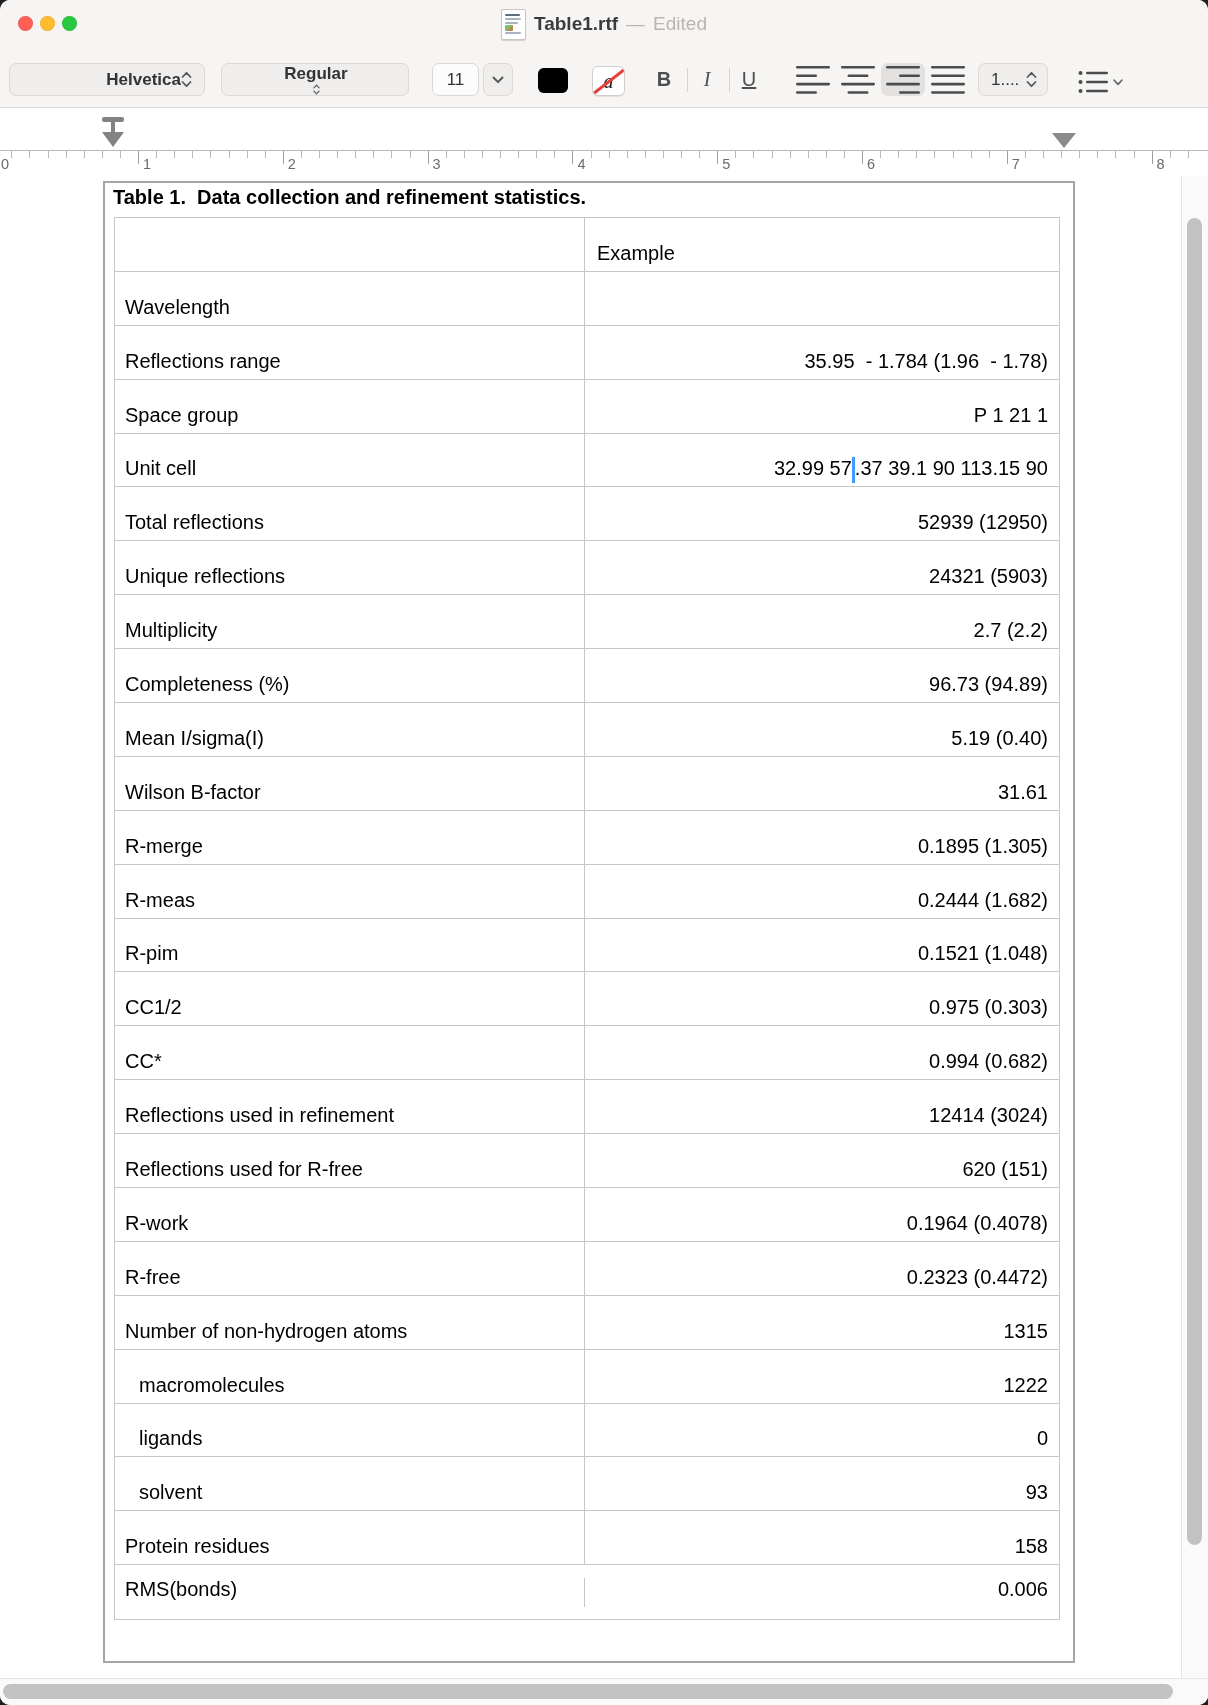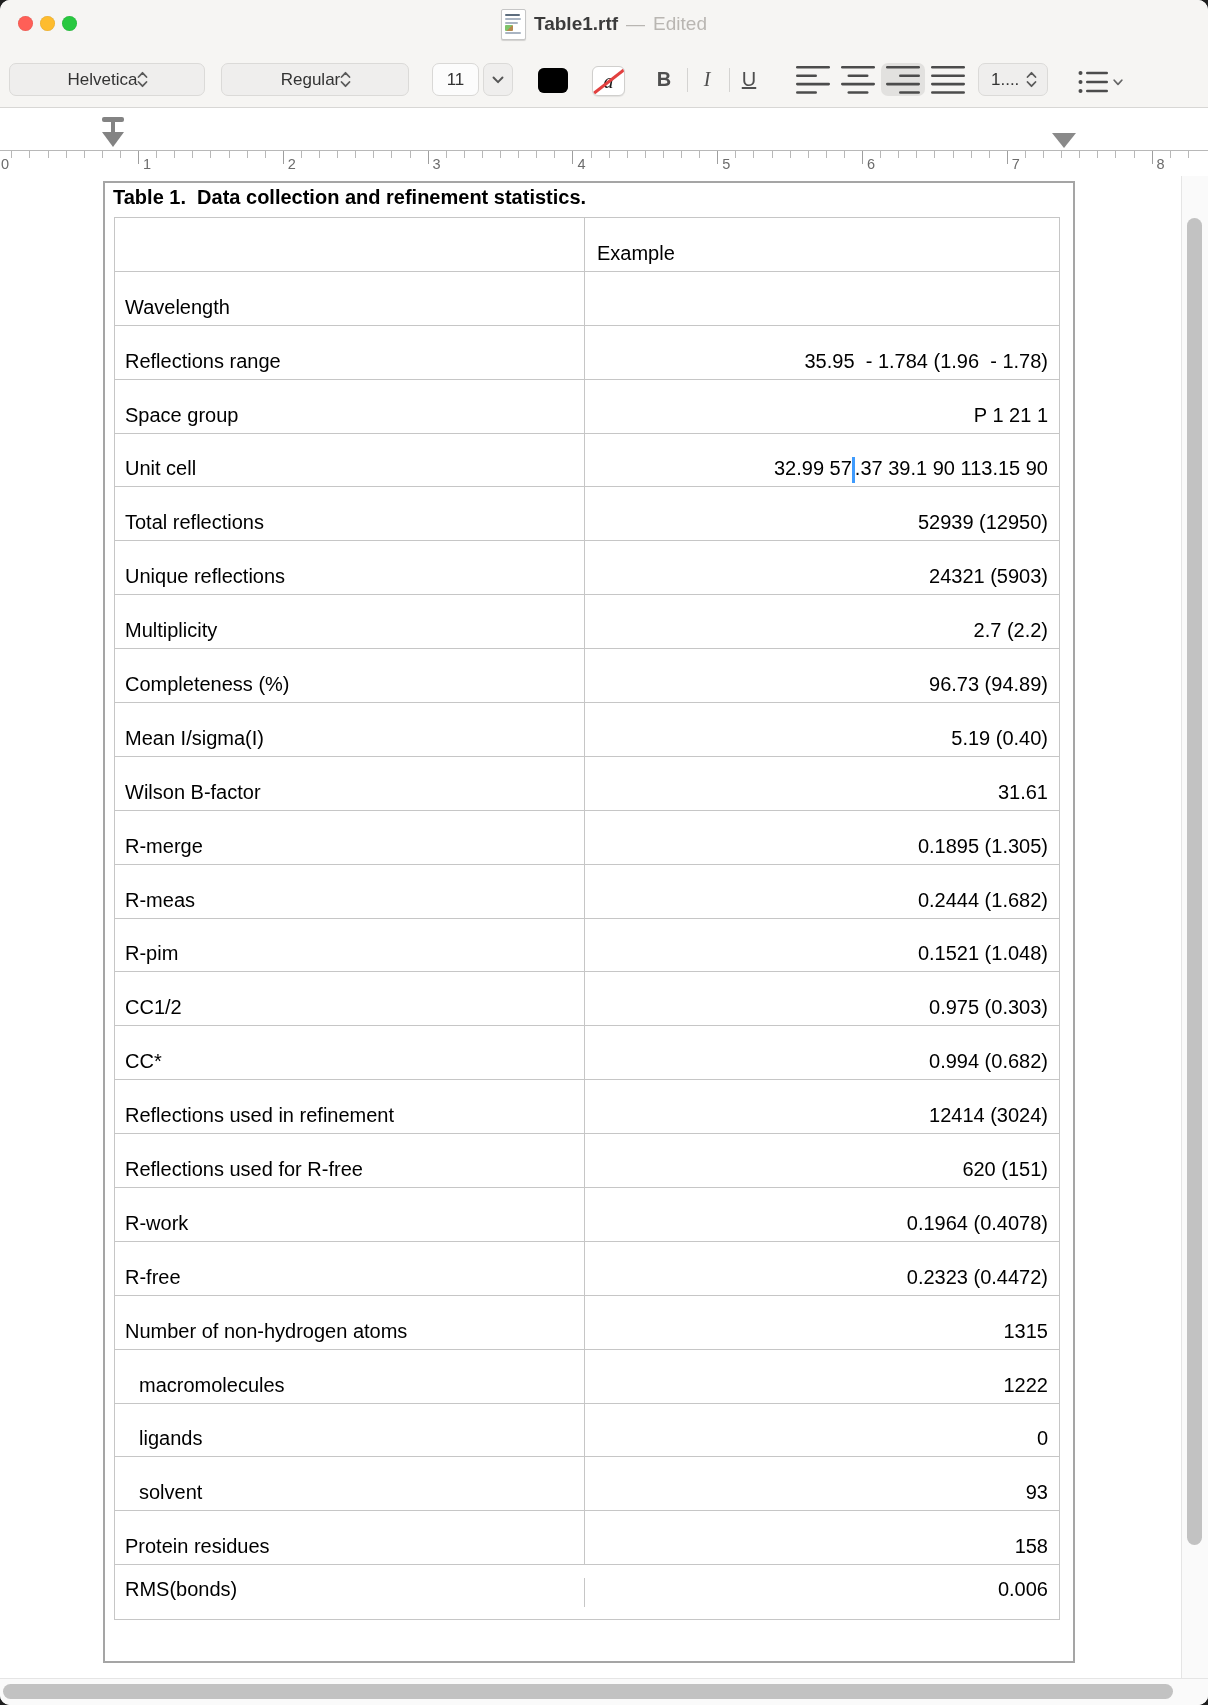--- a/index.html
+++ b/index.html
@@ -22,23 +22,23 @@
   .docicon i:nth-child(2){top:8px;width:16px;}
   .docicon i:nth-child(3){top:12px;width:13px;}
   .docicon i:nth-child(4){top:22px;width:16px;}
   .docicon .pic{position:absolute;left:3px;top:15px;width:8px;height:6px;border-radius:1px;
     background:linear-gradient(135deg,#7ec36b 55%,#b58a4e 55%);}
   .doc-title{font-size:19px;font-weight:bold;color:#3b3b3b;}
   .doc-dash,.doc-edited{font-size:19px;color:#b9b6b2;}
   
   .select{position:absolute;top:63px;height:33px;background:#efeeed;border:1px solid #dbdad8;
     border-radius:7px;box-sizing:border-box;display:flex;align-items:center;
-    padding:0 12px 0 14px;font-size:17px;color:#333;justify-content:center;}
+    padding:0 12px 0 14px;font-size:17px;color:#333;justify-content:flex-end;font-weight:bold;}
   .sel-font{left:9px;width:196px;}
-  .sel-style{left:221px;width:188px;}
+  .sel-style{left:221px;width:188px;flex-direction:column;}
   .sizefield{position:absolute;left:432px;top:63px;width:47px;height:33px;background:#fcfcfc;
     border:1px solid #d9d8d6;border-radius:7px;box-sizing:border-box;display:flex;
     align-items:center;justify-content:center;font-size:17px;color:#333;}
   .sizebtn{position:absolute;left:483px;top:63px;width:30px;height:33px;background:#efeeed;
     border:1px solid #dbdad8;border-radius:7px;box-sizing:border-box;display:flex;
     align-items:center;justify-content:center;}
   .well-black{position:absolute;left:538px;top:68px;width:30px;height:25px;background:#000;
     border-radius:6px;box-shadow:inset 0 0 0 1px rgba(0,0,0,.4);}
   .well-bg{position:absolute;left:592px;top:66px;width:31px;height:28px;background:#fff;
     border:1px solid #d0cfcd;border-radius:6px;box-shadow:0 1px 1px rgba(0,0,0,.08);

